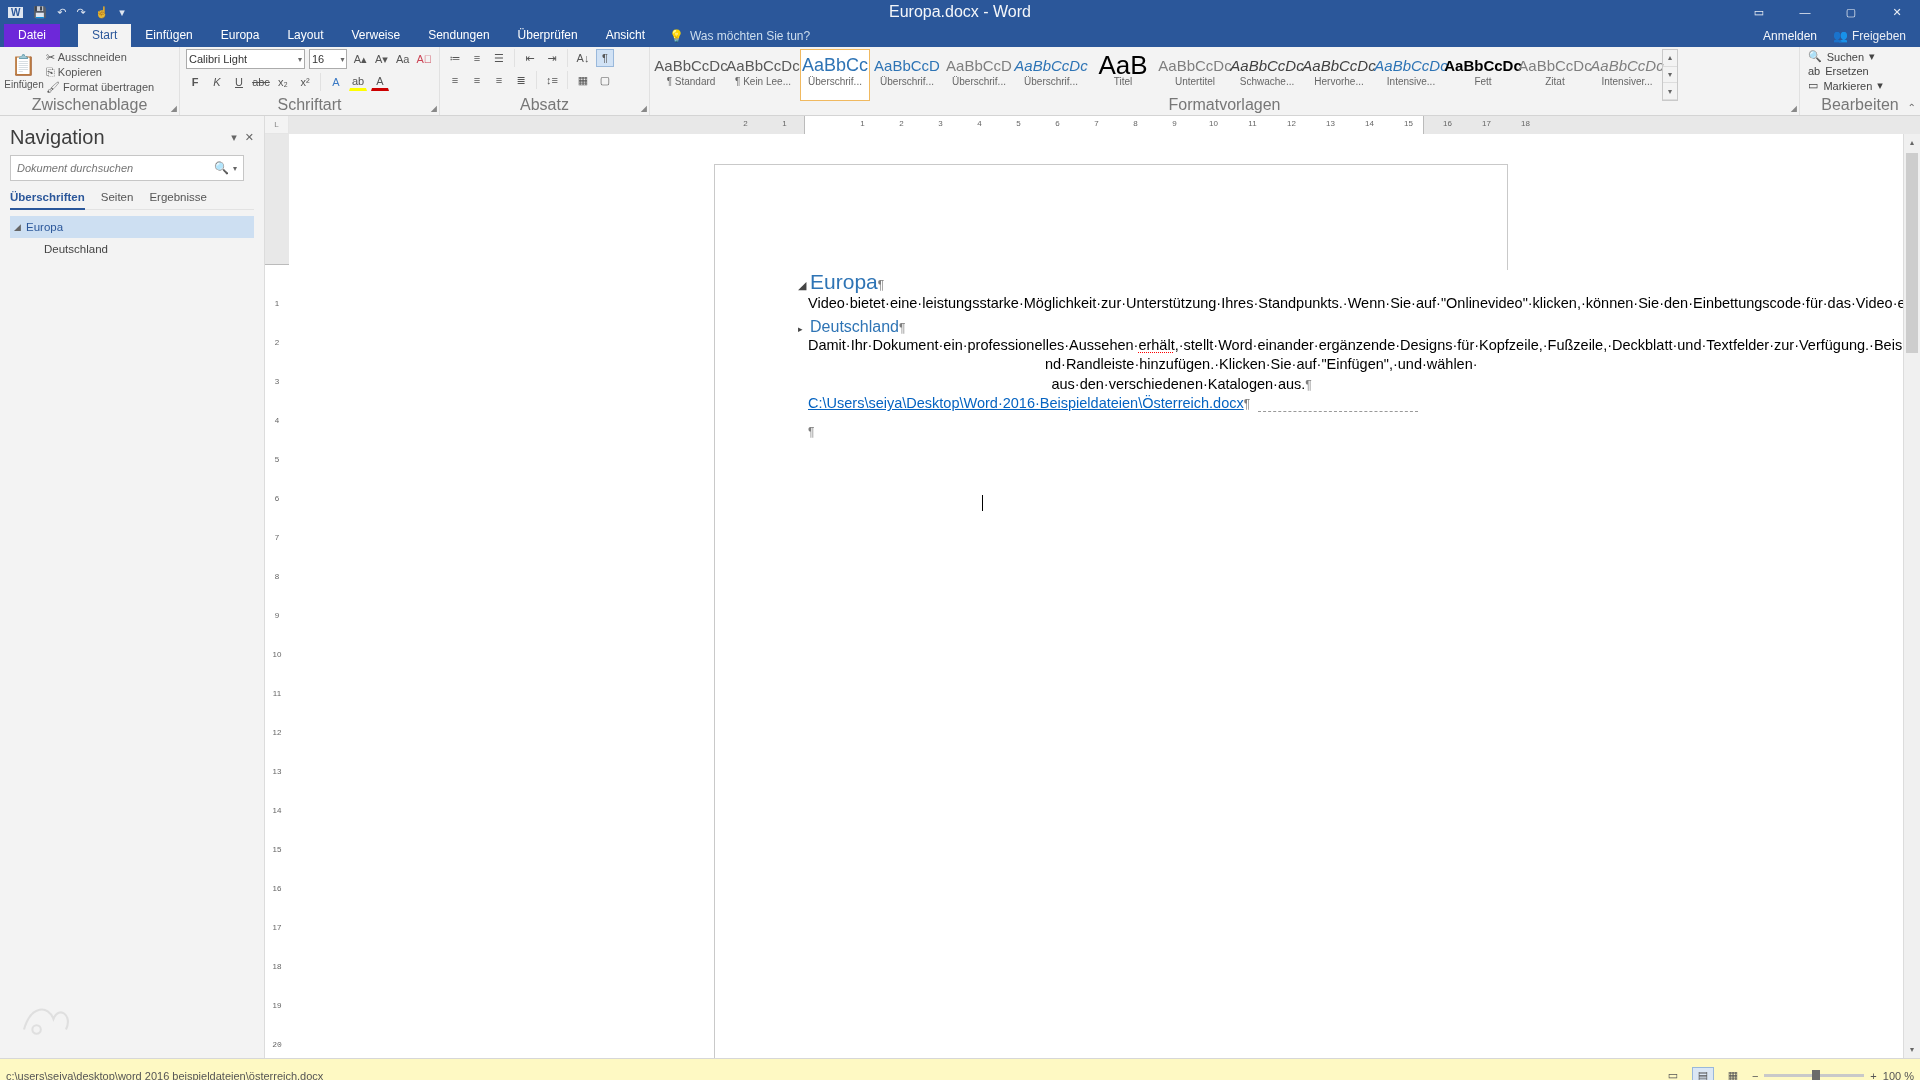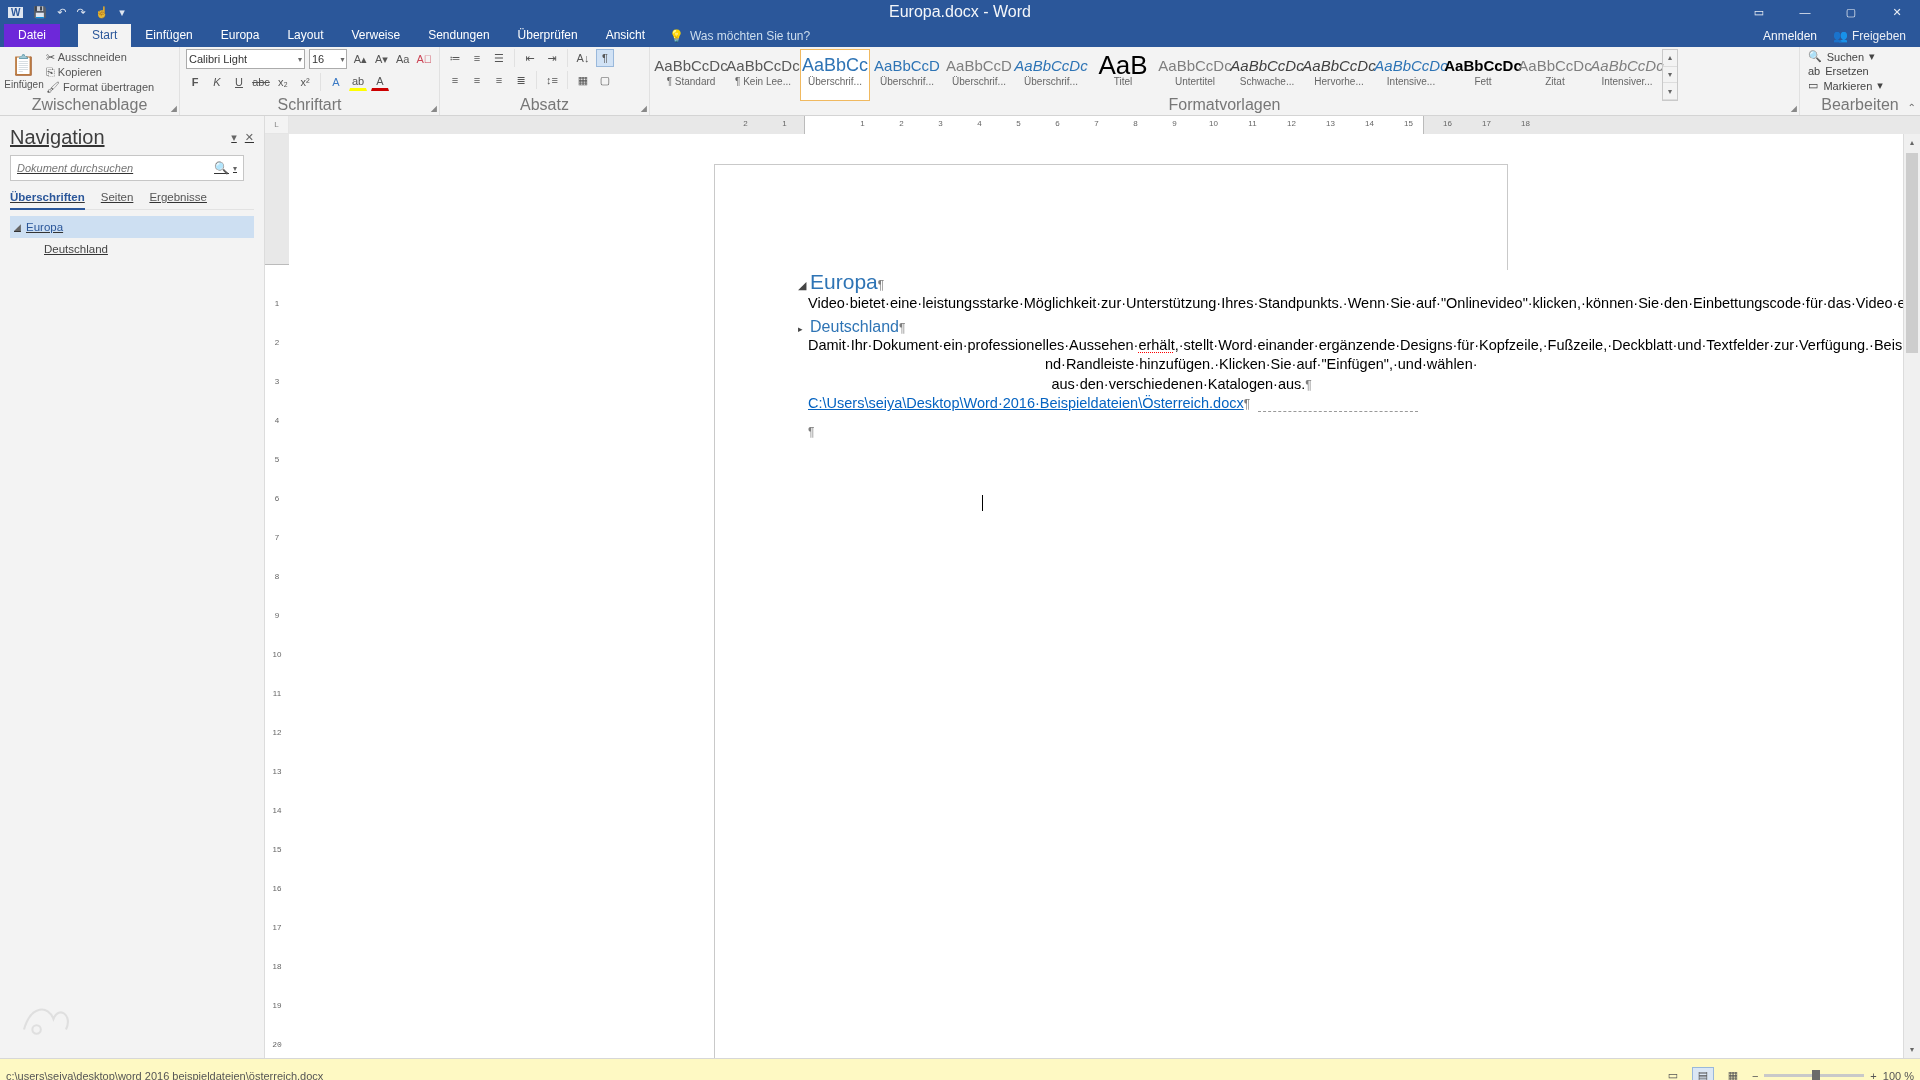--- a/index.html
+++ b/index.html
@@ -56,21 +56,21 @@
   
   .edit-item{ display:flex; align-items:center; gap:5px; font-size:11px; color:#444; padding:1px 2px;}
   .edit-item .ic{ font-size:11px;}
 
   .collapse-rib{ position:absolute; right:4px; bottom:2px; font-size:10px; color:#666;}
 
   
   .main-area{ display:flex; height: calc(1080px - 24px - 23px - 69px - 22px); }
 
   
-  .nav-pane{ width:265px; background:#f3f3f3; border-right:1px solid #dcdcdc; display:flex; flex-direction:column; padding:8px 10px 0;text-decoration:underline;}
+  .nav-pane{ width:265px; background:#f3f3f3; border-right:1px solid #dcdcdc; display:flex; flex-direction:column; padding:8px 10px 0;}
   .nav-head{ display:flex; align-items:center; justify-content:space-between; padding:2px 0 6px;}
   .nav-head .t{ font-size:20px; color:#3d3d3d; font-weight:300;}
   .nav-head .ctl{ display:flex; gap:8px; color:#666; font-size:11px;}
   .nav-search{ height:26px; border:1px solid #c6c6c6; background:#fff; display:flex; align-items:center; padding:0 6px; width:234px;}
   .nav-search input{ border:none; outline:none; flex:1; font-size:11px; color:#777; font-style:italic;}
   .nav-search .sic{ color:#555; font-size:12px;}
   .nav-search .dd{ font-size:8px; margin-left:4px; color:#666;}
   .nav-tabs{ display:flex; gap:16px; margin-top:10px; font-size:11.5px; border-bottom:1px solid #e2e2e2; padding-bottom:4px;}
   .nav-tabs .nt{ color:#555; cursor:default; padding-bottom:2px;}
   .nav-tabs .nt.active{ color:#2b579a; font-weight:600; border-bottom:2px solid #2b579a; margin-bottom:-5px;}

